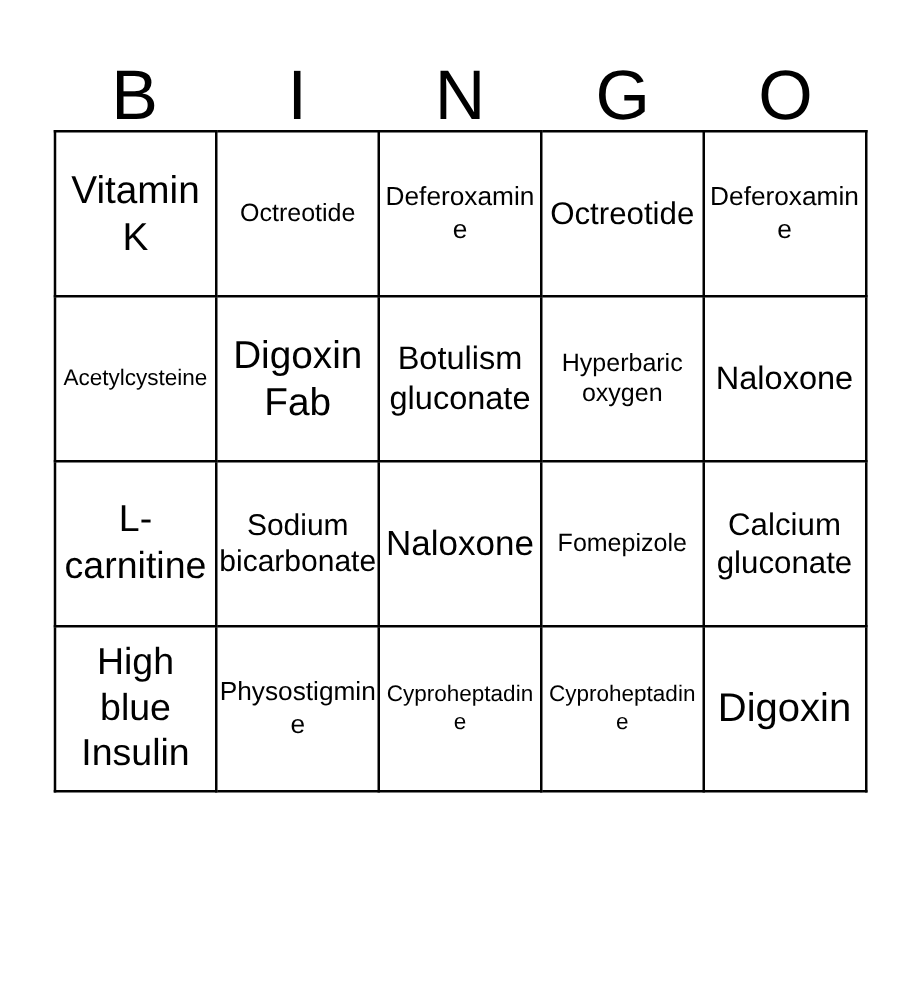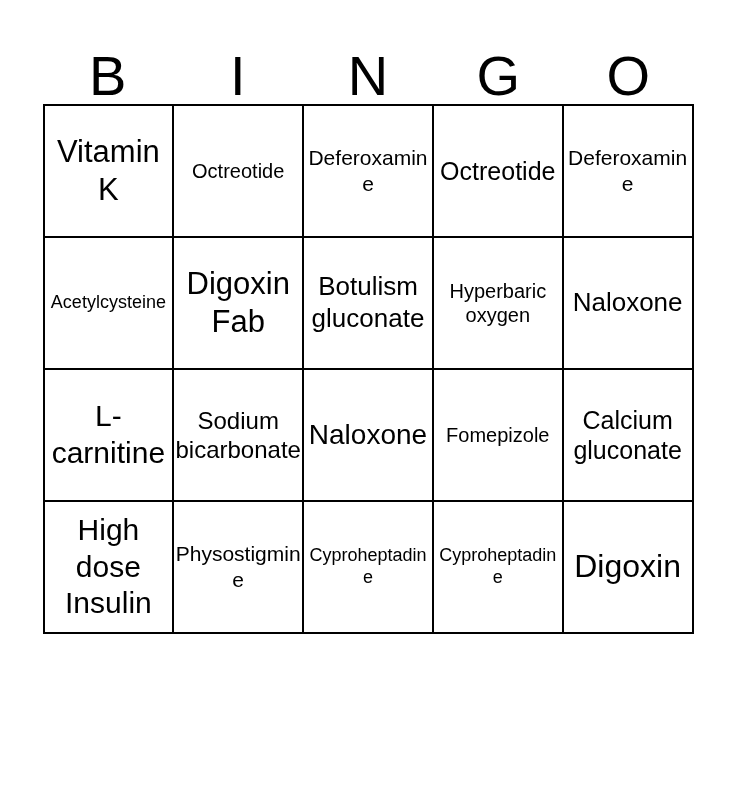--- a/index.html
+++ b/index.html
@@ -88,21 +88,21 @@
         <td class="cell s26">Naloxone</td>
       </tr>
       <tr>
         <td class="cell s30">L-carnitine</td>
         <td class="cell s20">Sodium bicarbonate</td>
         <td class="cell s28">Naloxone</td>
         <td class="cell s22">Fomepizole</td>
         <td class="cell s25">Calcium gluconate</td>
       </tr>
       <tr>
-        <td class="cell s30">High dose Insulin</td>
+        <td class="cell s30">High blue Insulin</td>
         <td class="cell s19">Physostigmine</td>
         <td class="cell s18">Cyproheptadine</td>
         <td class="cell s18">Cyproheptadine</td>
         <td class="cell s32">Digoxin</td>
       </tr>
     </tbody>
   </table>
 
 </div>
 

